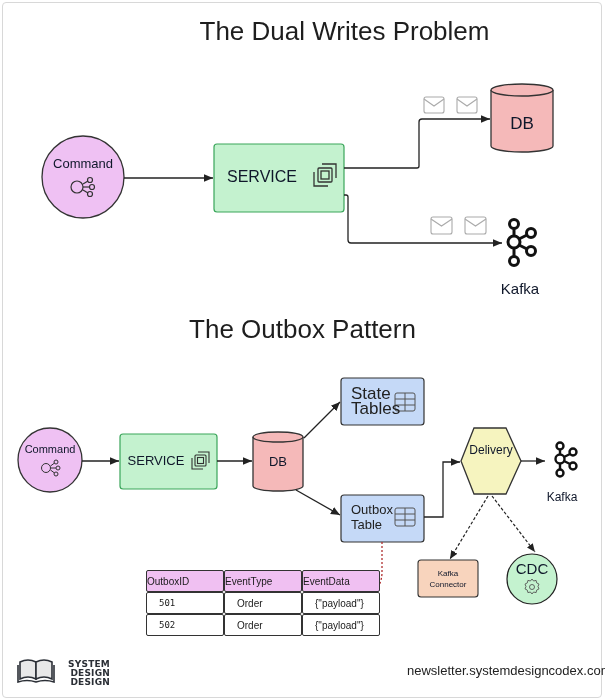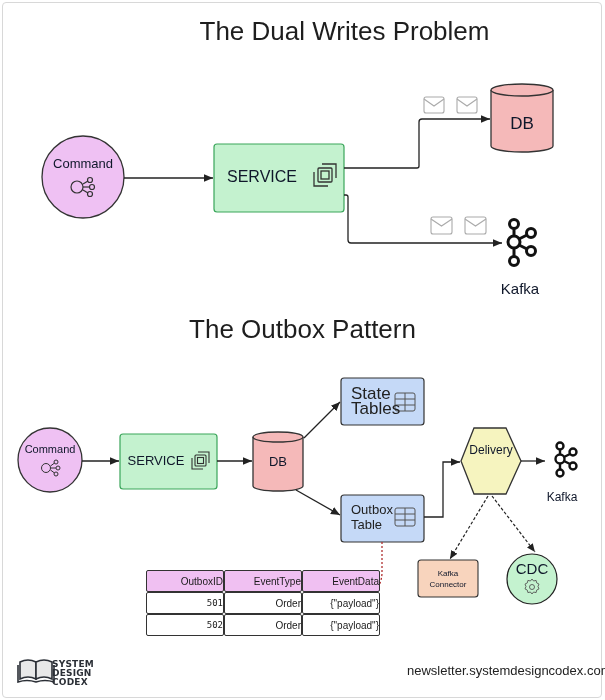--- a/index.html
+++ b/index.html
@@ -6,25 +6,25 @@
     body { width: 605px; height: 700px; position: relative; overflow: hidden;
            font-family: "Liberation Sans", sans-serif; color: #1a1a1a; }
     .frame { position: absolute; left: 2px; top: 2px; width: 598px; height: 694px;
              border: 1px solid #d8d8d8; border-radius: 4px; background: #fff; }
     svg { position: absolute; left: 0; top: 0; }
     .abs { position: absolute; }
     .title { font-size: 26px; text-align: center; width: 605px; left: 0; color: #1e1e1e; }
     .label { text-align: center; color: #0f172a; }
     .footer-url { font-size: 13px; color: #222; }
     .brand { font-family: "DejaVu Sans", sans-serif; font-weight: bold; font-size: 9px;
-             line-height: 9px; text-align: left; color: #2b2f36; letter-spacing: 0.2px; }
+             line-height: 9px; text-align: right; color: #2b2f36; letter-spacing: 0.2px; }
     table.outbox { position: absolute; left: 146px; top: 570px; border-collapse: separate;
                    border-spacing: 0; font-size: 10px; }
     table.outbox td, table.outbox th { border: 1px solid #333; width: 64px; height: 20px;
-                   text-align: right; font-weight: normal; padding: 0; border-radius: 2px; }
+                   text-align: left; font-weight: normal; padding: 0; border-radius: 2px; }
     table.outbox th { background: #f0c0f2; }
     table.outbox td { background: #fff; padding-left: 12px; }
     table.outbox td.id { font-family: "DejaVu Sans Mono", monospace; font-size: 9px; }
   </style>
 </head>
 <body>
 
 <div class="frame"></div>
 
 <div class="abs title" style="top:16px;margin-left:42px;">The Dual Writes Problem</div>
@@ -222,15 +222,15 @@
 
 <svg width="605" height="700" style="pointer-events:none;">
   <g fill="#e8e8e8" stroke="#2b2f36" stroke-width="1.6">
     <path d="M20,662 Q28,658 36,662 V679 Q28,675 20,679 Z"></path>
     <path d="M36,662 Q44,658 52,662 V679 Q44,675 36,679 Z"></path>
     <path d="M18,665 V682 Q27,679 36,682 Q45,679 54,682 V665" fill="none"></path>
   </g>
 </svg>
 <div class="abs brand" style="left:52px; top:660px; width:58px;">
   <div>SYSTEM DESIGN</div>
-  <div>CODEX</div>
+  <div>DESIGN</div>
 </div>
 <div class="abs footer-url" style="left:407px; top:663px;">newsletter.systemdesigncodex.com</div>
 
 </body></html>

